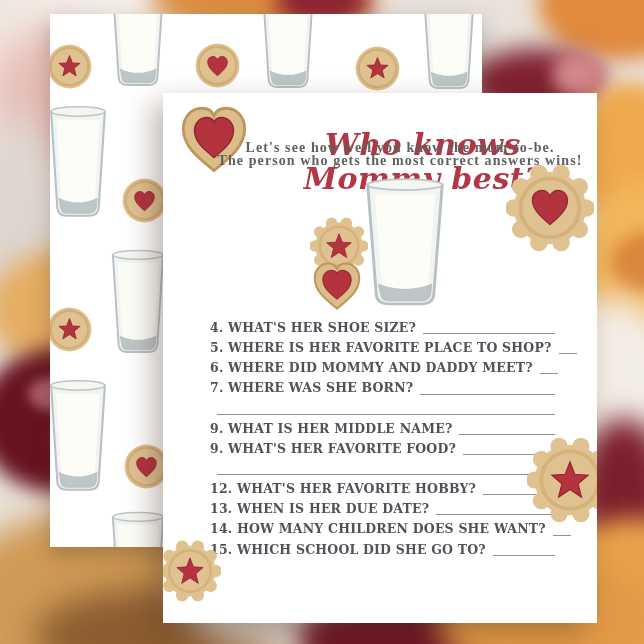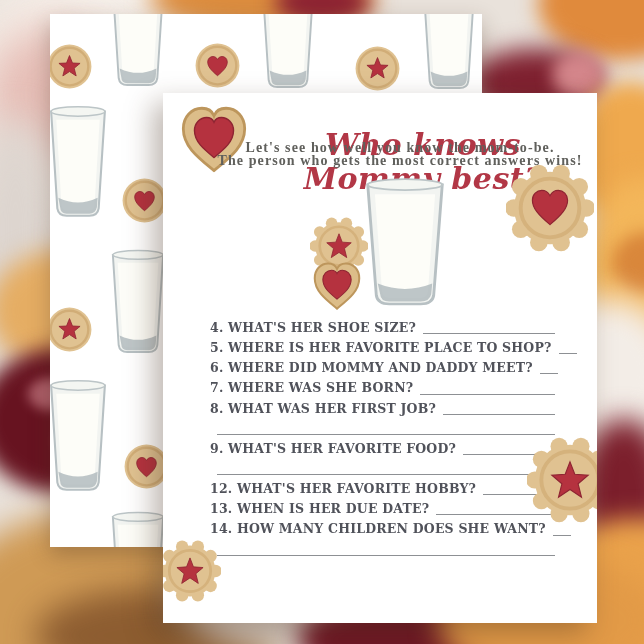--- a/index.html
+++ b/index.html
@@ -228,24 +228,24 @@
         </div>
         <div class="q-row">
           <span class="q-text">6. WHERE DID MOMMY AND DADDY MEET?</span>
           <span class="q-line"></span>
         </div>
         <div class="q-row">
           <span class="q-text">7. WHERE WAS SHE BORN?</span>
           <span class="q-line"></span>
         </div>
         <div class="q-row">
-          <span class="q-text">8. WHAT WAS HER FIRST JOB?</span>
-          <span class="q-line"></span>
-        </div>
-        <div class="q-row">
+          <span class="q-line"></span>
+        </div>
+        <div class="q-row">
+          <span class="q-text">9. WHAT IS HER MIDDLE NAME?</span>
           <span class="q-line"></span>
         </div>
         <div class="q-row">
           <span class="q-text">9. WHAT'S HER FAVORITE FOOD?</span>
           <span class="q-line"></span>
         </div>
         <div class="q-row">
           <span class="q-line"></span>
         </div>
         <div class="q-row">
@@ -254,20 +254,21 @@
         </div>
         <div class="q-row">
           <span class="q-text">13. WHEN IS HER DUE DATE?</span>
           <span class="q-line"></span>
         </div>
         <div class="q-row">
           <span class="q-text">14. HOW MANY CHILDREN DOES SHE WANT?</span>
           <span class="q-line"></span>
         </div>
         <div class="q-row">
+          <span class="q-text">15. WHICH SCHOOL DID SHE GO TO?</span>
           <span class="q-line"></span>
         </div>
       </div>
 
     <svg class="pat" style="left:-4px;top:447px;width:62px;height:62px">
         <use href="#sym-scallop-star"></use>
       </svg>
     <svg class="pat" style="left:364px;top:344px;width:86px;height:86px">
         <use href="#sym-scallop-star"></use>
       </svg>

